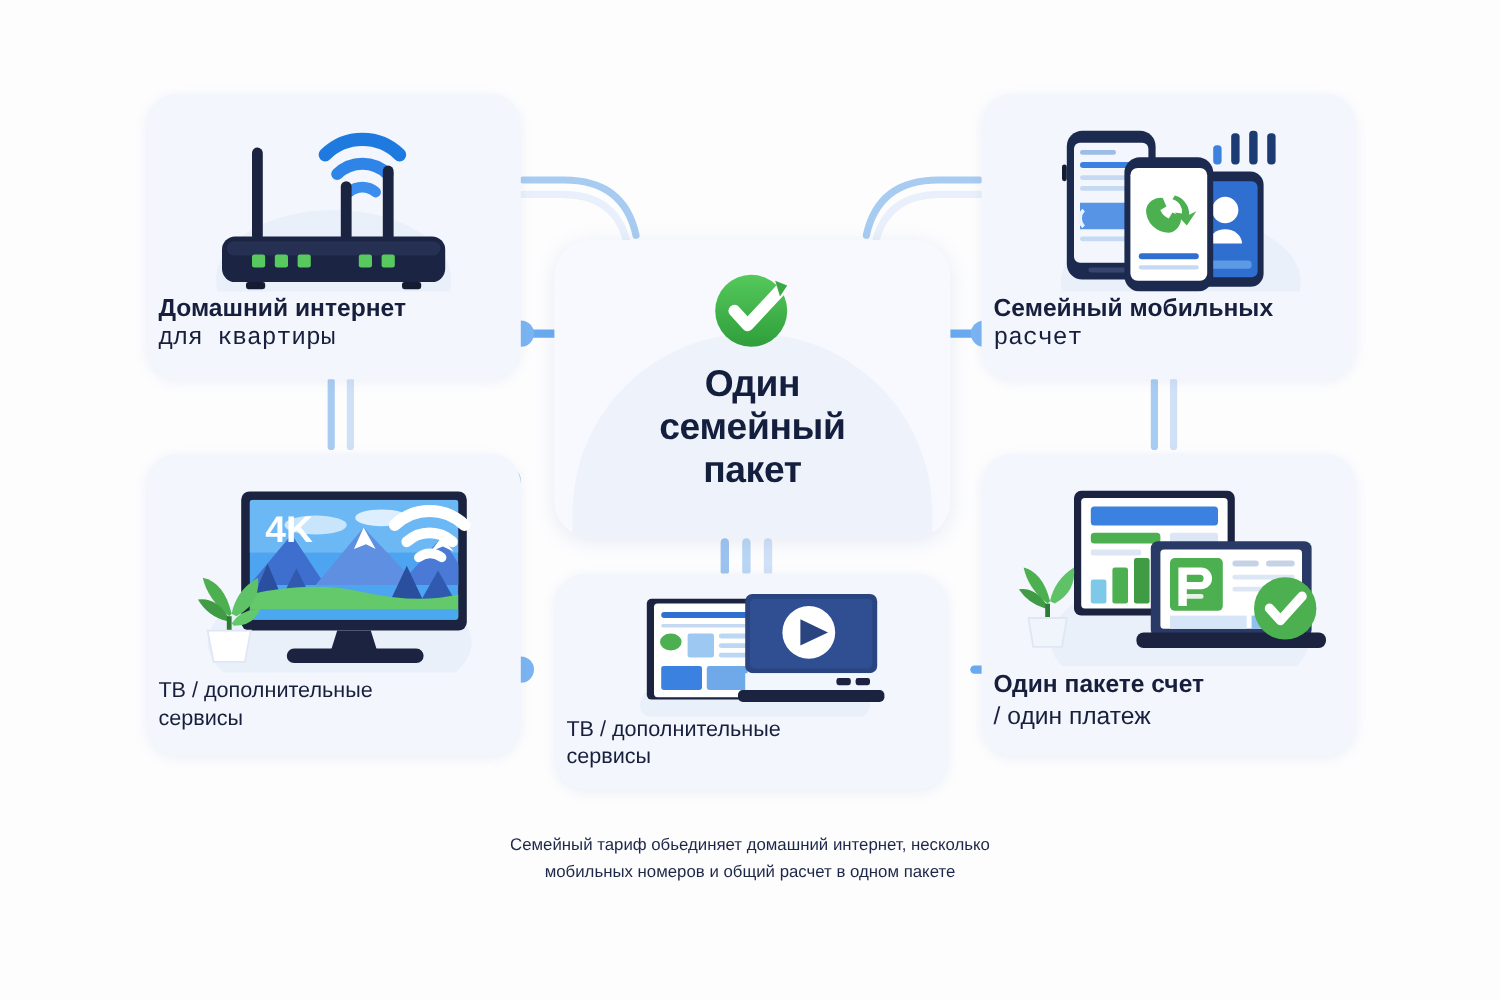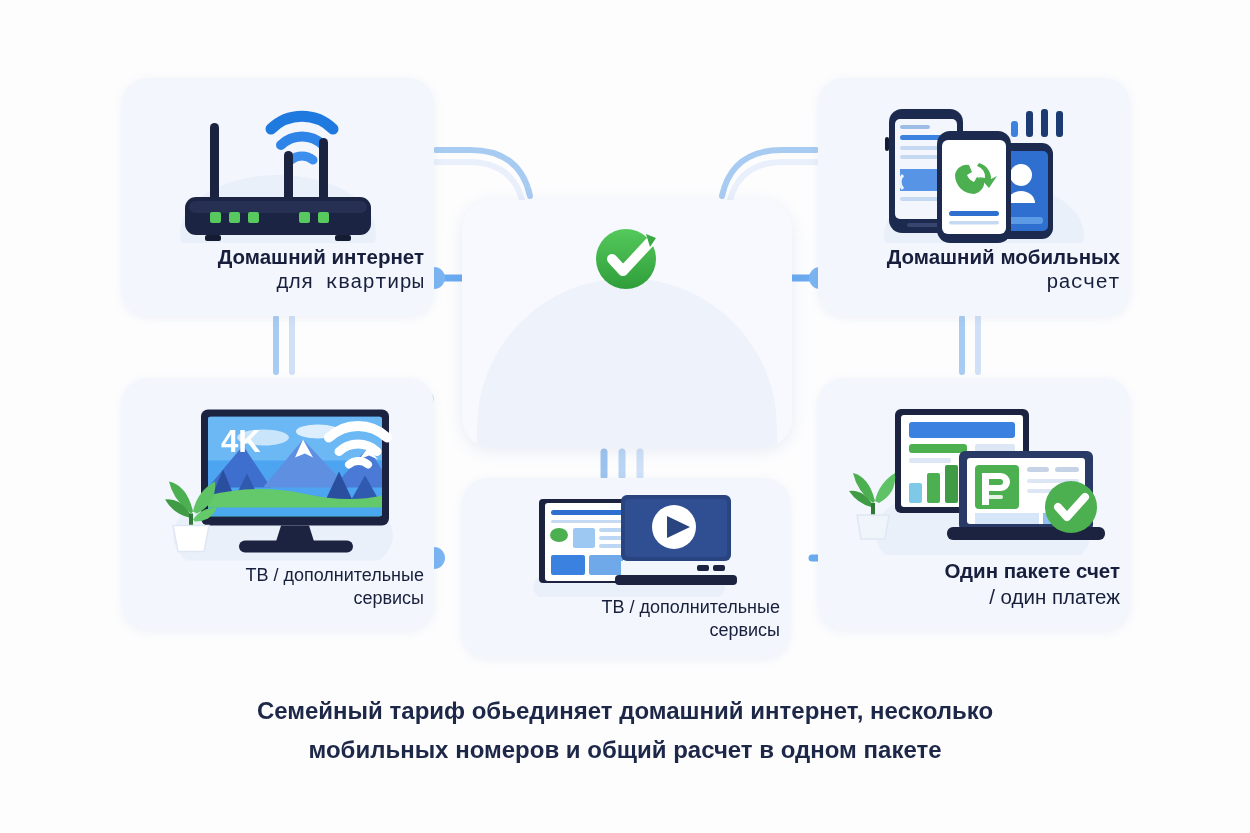--- a/index.html
+++ b/index.html
@@ -21,21 +21,21 @@
     background:#f3f6fd;
     border-radius:26px;
     box-shadow:0 2px 10px rgba(120,145,190,.12);
     display:flex;flex-direction:column;
     align-items:center;
     box-sizing:border-box;
   }
   .card .art{position:relative;width:100%;flex:1 1 auto;}
   .card .label{
     width:100%;
-    text-align:right;
+    text-align:left;
     color:#171f3c;
     line-height:1.28;
     box-sizing:border-box;
     padding:0 10px;
   }
 
   #card-internet{left:122px;top:78px;width:312px;height:238px;padding:14px 0 20px;}
   #card-mobile  {left:818px;top:78px;width:312px;height:238px;padding:14px 0 20px;}
   #card-tv      {left:122px;top:378px;width:312px;height:252px;padding:14px 0 20px;}
   #card-video   {left:462px;top:478px;width:328px;height:180px;padding:10px 0 16px;}
@@ -65,21 +65,21 @@
     position:relative;z-index:2;
     margin-top:6px;text-align:center;
     font-size:31px;font-weight:700;color:#141f3d;line-height:1.16;
     letter-spacing:-.3px;
   }
 
   
   #caption{
     position:absolute;left:0;top:692px;width:1250px;
     text-align:center;color:#1d2748;
-    font-size:24px;font-weight:700;line-height:1.62;
+    font-size:14px;font-weight:400;line-height:1.62;
   }
 
   .art svg{position:absolute;left:50%;top:50%;transform:translate(-50%,-50%);}
 </style>
 </head>
 <body>
 
 <div class="stage">
 
   <svg class="connectors" viewBox="0 0 1250 833">
@@ -180,21 +180,21 @@
         <rect x="93" y="47" width="64" height="94" rx="6" fill="#ffffff"></rect>
         <rect x="112" y="42" width="26" height="5" rx="2.5" fill="#1d2a50"></rect>
 
         <path d="M106,82 a12,12 0 0 1 14,-10 l3,7 -5,3 a12,12 0 0 0 7,7 l3,-5 7,3 a12,12 0 0 1 -10,14 a19,19 0 0 1 -19,-19 z" fill="#4caf50"></path>
         <path d="M130,70 a16,16 0 0 1 12,16 l6,-3 -8,12 -10,-11 6,1 a11,11 0 0 0 -8,-12 z" fill="#4caf50"></path>
         <rect x="100" y="118" width="50" height="5" rx="2.5" fill="#2f6fd0"></rect>
         <rect x="100" y="128" width="50" height="3.5" rx="1.7" fill="#c6d9f2"></rect>
       </svg>
     </div>
     <div class="label">
-      <div>Домашний мобильных</div>
+      <div>Семейный мобильных</div>
       <div class="l2">расчет</div>
     </div>
   </div>
 
   <div class="card" id="card-tv">
     <div class="art">
       <svg width="270" height="165" viewBox="0 0 270 165">
         <ellipse cx="140" cy="140" rx="110" ry="52" fill="#eaf0fa"></ellipse>
 
         <rect x="58" y="14" width="188" height="116" rx="7" fill="#1b2340"></rect>
@@ -331,20 +331,25 @@
       <defs>
         <linearGradient id="gchk" x1="0" y1="0" x2="0" y2="1">
           <stop offset="0%" stop-color="#55c95c"></stop>
           <stop offset="100%" stop-color="#2f9e3a"></stop>
         </linearGradient>
       </defs>
       <circle cx="38" cy="41" r="30" fill="url(#gchk)"></circle>
       <path d="M24,41 l11,12 l27,-29" fill="none" stroke="#ffffff" stroke-width="10" stroke-linecap="round" stroke-linejoin="round"></path>
       <path d="M58,16 l10,4 l-6,9" fill="#3aa944"></path>
     </svg>
+    <div id="center-title">
+        <div>Один</div>
+        <div>семейный</div>
+        <div>пакет</div>
+      </div>
   </div>
 
   <div id="caption">
     <div>Семейный тариф обьединяет домашний интернет, несколько</div>
     <div>мобильных номеров и общий расчет в одном пакете</div>
   </div>
 
 </div>
 
 </body></html>

